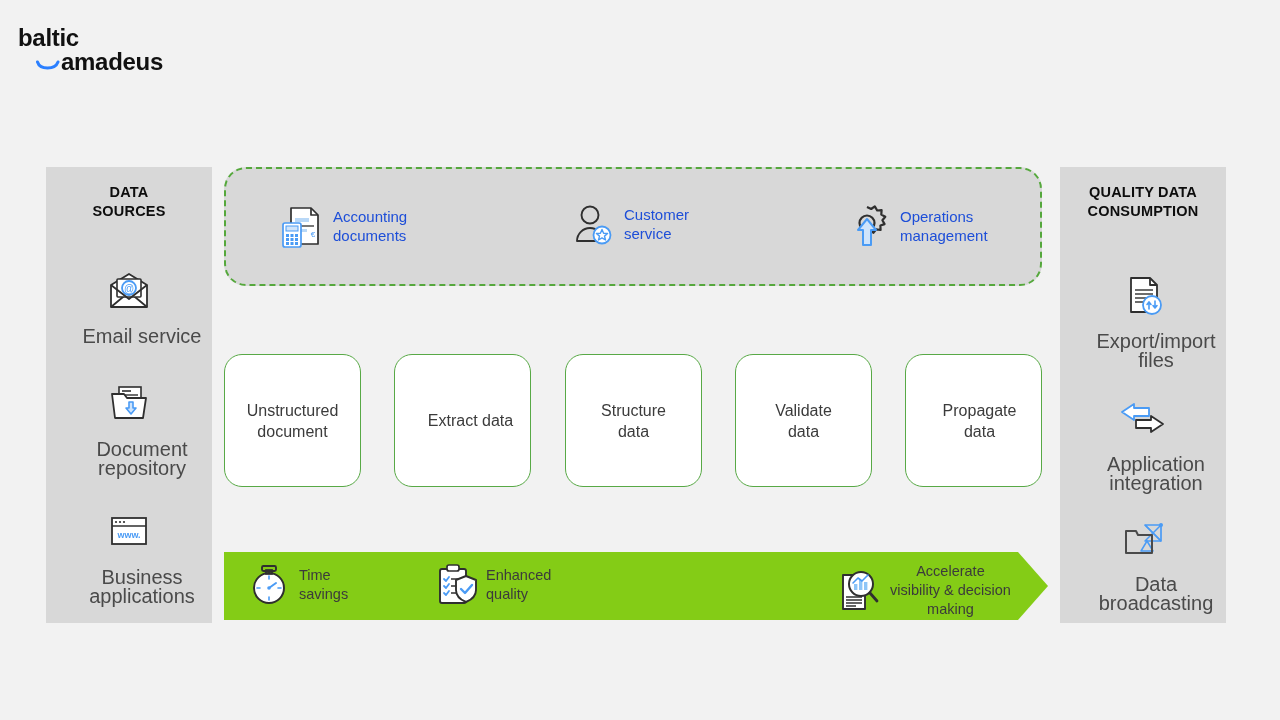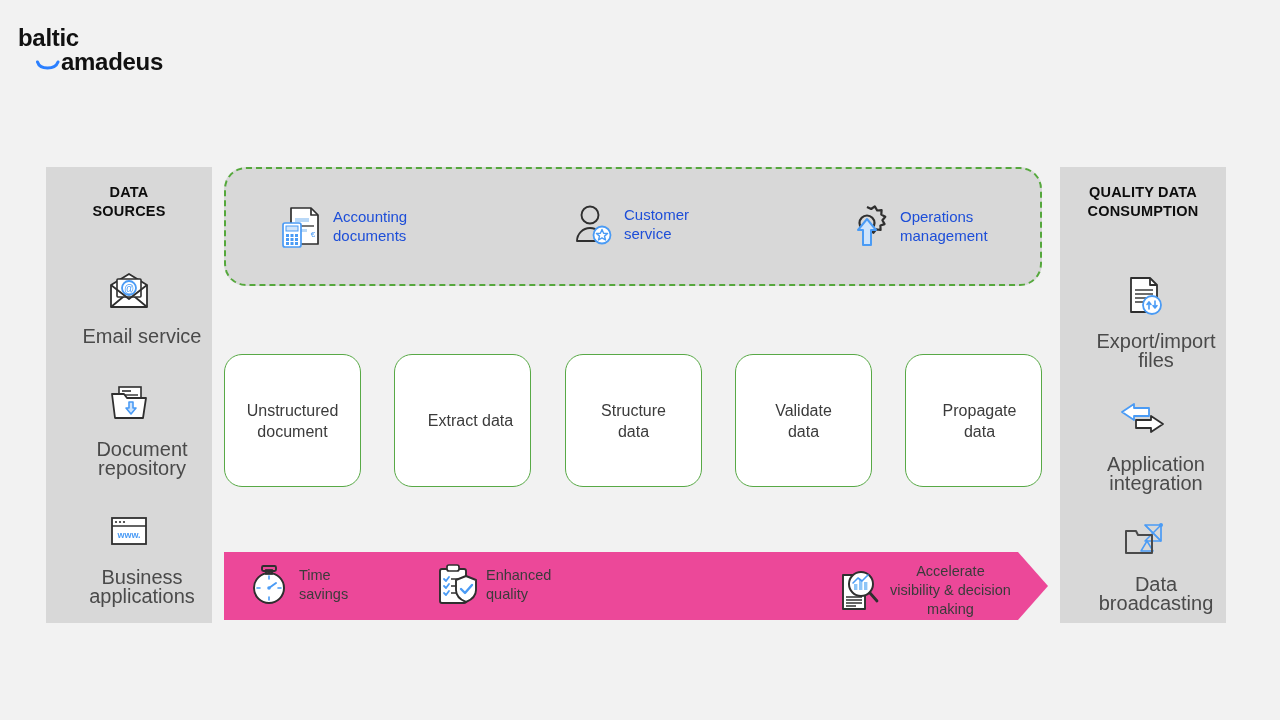--- a/index.html
+++ b/index.html
@@ -157,21 +157,21 @@
   .pc-3 { left: 735px; }
   .pc-4 { left: 905px; padding-left: 12px; }
 
   
   .benefits-bar {
     position: absolute;
     left: 224px;
     top: 552px;
     width: 824px;
     height: 68px;
-    background: #ec4899;
+    background: #84cc16;
     -webkit-clip-path: polygon(0 0, 794px 0, 824px 34px, 794px 68px, 0 68px);
     clip-path: polygon(0 0, 794px 0, 824px 34px, 794px 68px, 0 68px);
   }
   .benefit-entry {
     position: absolute;
     display: flex;
     align-items: center;
     gap: 7px;
     top: 10px;
   }

